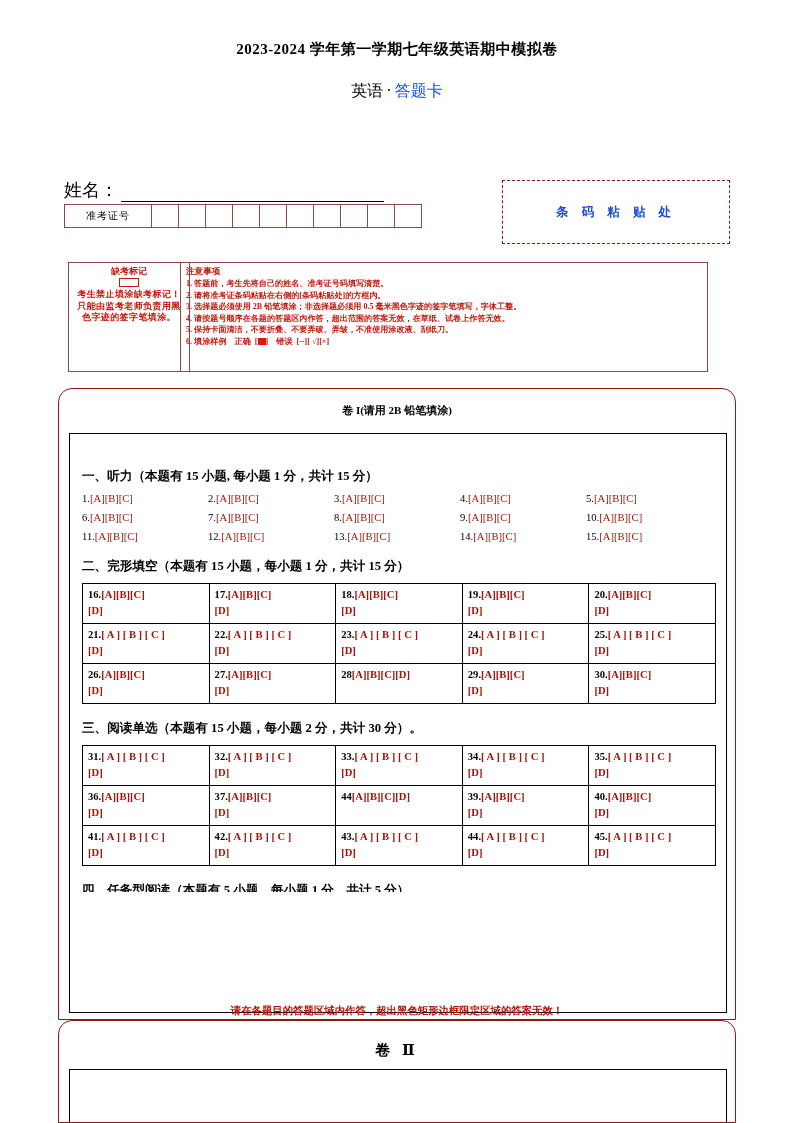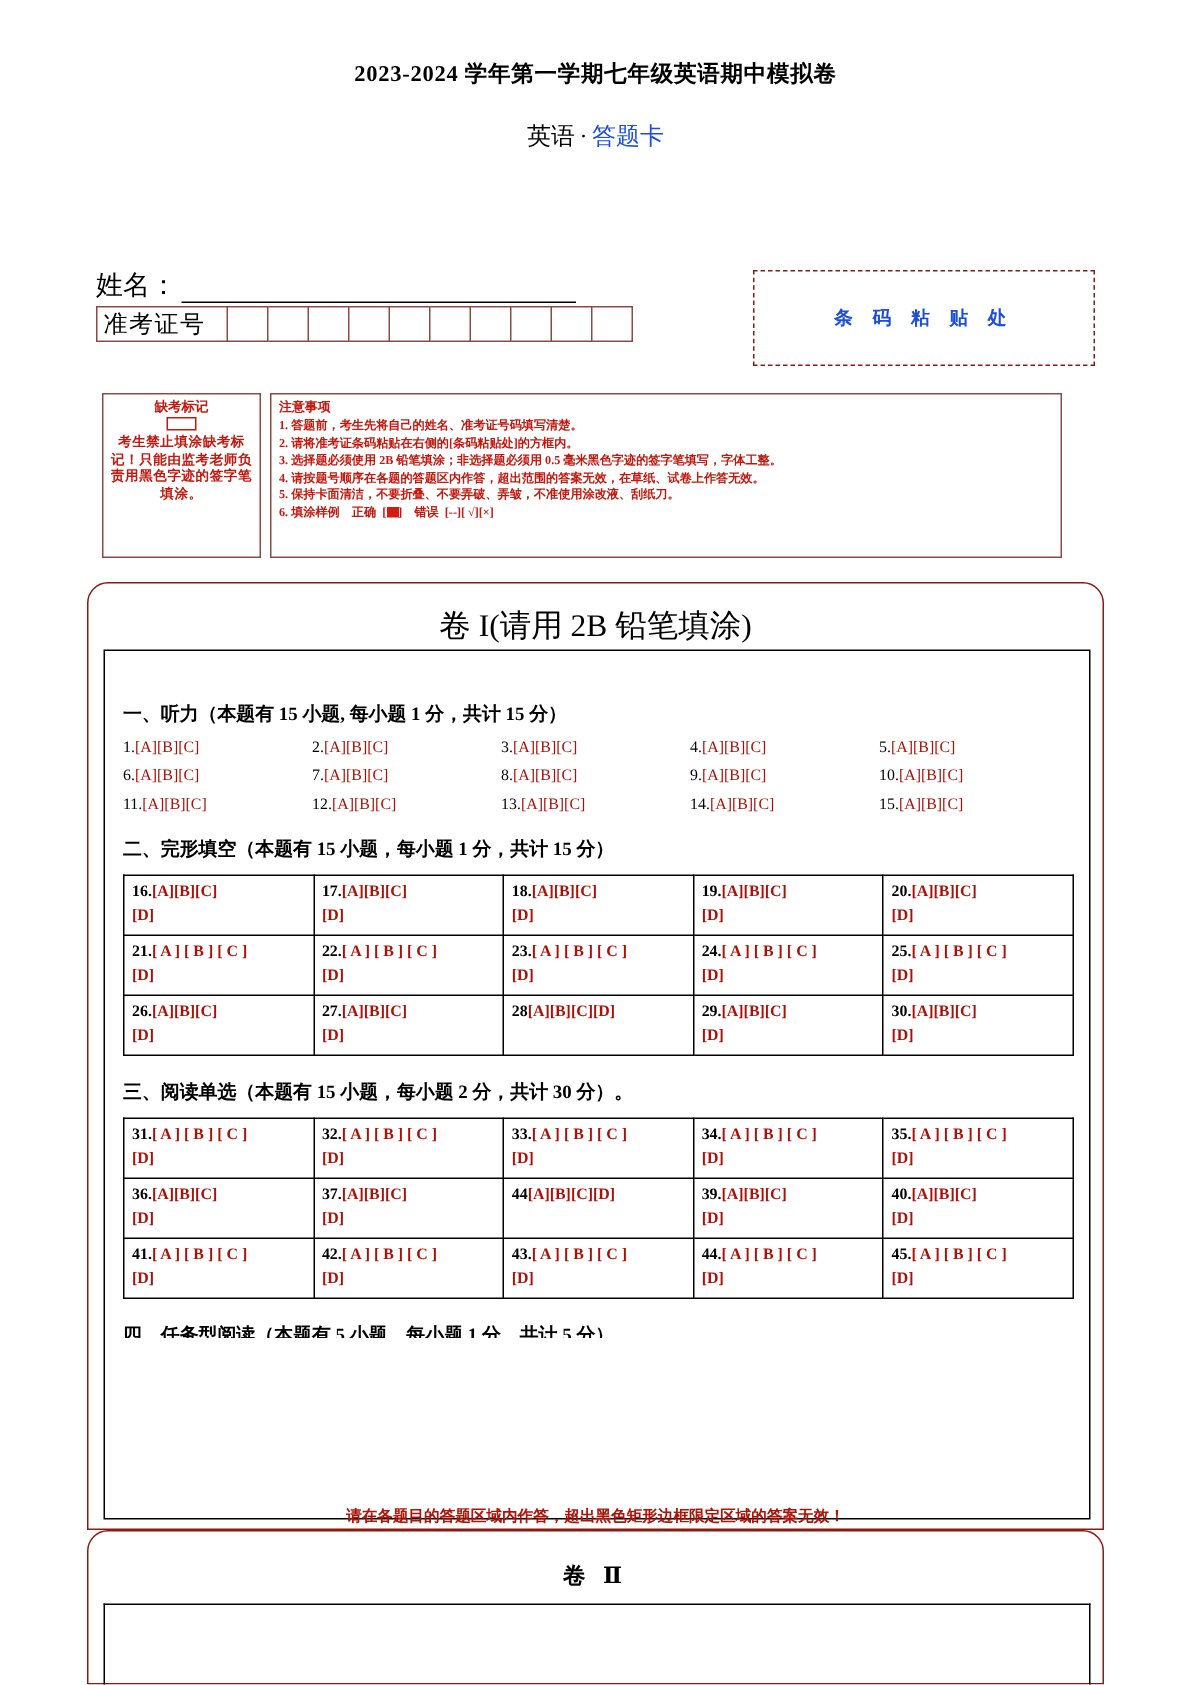--- a/index.html
+++ b/index.html
@@ -66,22 +66,22 @@
   }
   .id-table {
     position: absolute;
     left: 0;
     top: 26px;
     border-collapse: collapse;
   }
   .id-table td {
     border: 1px solid #8b4a45;
     height: 22px;
-    font-size: 16px;
-    text-align: left;
+    font-size: 10px;
+    text-align: center;
     padding: 0;
   }
   .id-table td.id-label {
     width: 78px;
     letter-spacing: 1px;
     padding: 0 4px;
   }
   .id-table td.id-cell { width: 26px; }
 
   .barcode-box {
@@ -104,21 +104,21 @@
   .notes-row {
     position: absolute;
     left: 68px;
     top: 262px;
     width: 640px;
     height: 112px;
   }
   .absent-box {
     position: absolute;
     left: 0; top: 0;
-    width: 106px;
+    width: 122px;
     height: 110px;
     border: 1px solid #8b4a45;
     box-sizing: border-box;
     color: #c01a10;
     font-size: 9px;
     line-height: 11.4px;
     text-align: center;
     padding: 3px 4px 0 4px;
     font-weight: bold;
   }
@@ -159,22 +159,22 @@
     top: 388px;
     width: 678px;
     height: 632px;
     border: 1.4px solid #8b1a12;
     border-radius: 14px 14px 0 0;
     box-sizing: border-box;
     overflow: hidden;
   }
   .juan1-head {
     text-align: center;
-    font-size: 21px;
-    font-weight: normal;
+    font-size: 11px;
+    font-weight: bold;
     margin-top: 14px;
   }
   .sheet-box {
     position: absolute;
     left: 10px;
     top: 44px;
     width: 658px;
     height: 580px;
     border: 1.4px solid #000;
     box-sizing: border-box;

